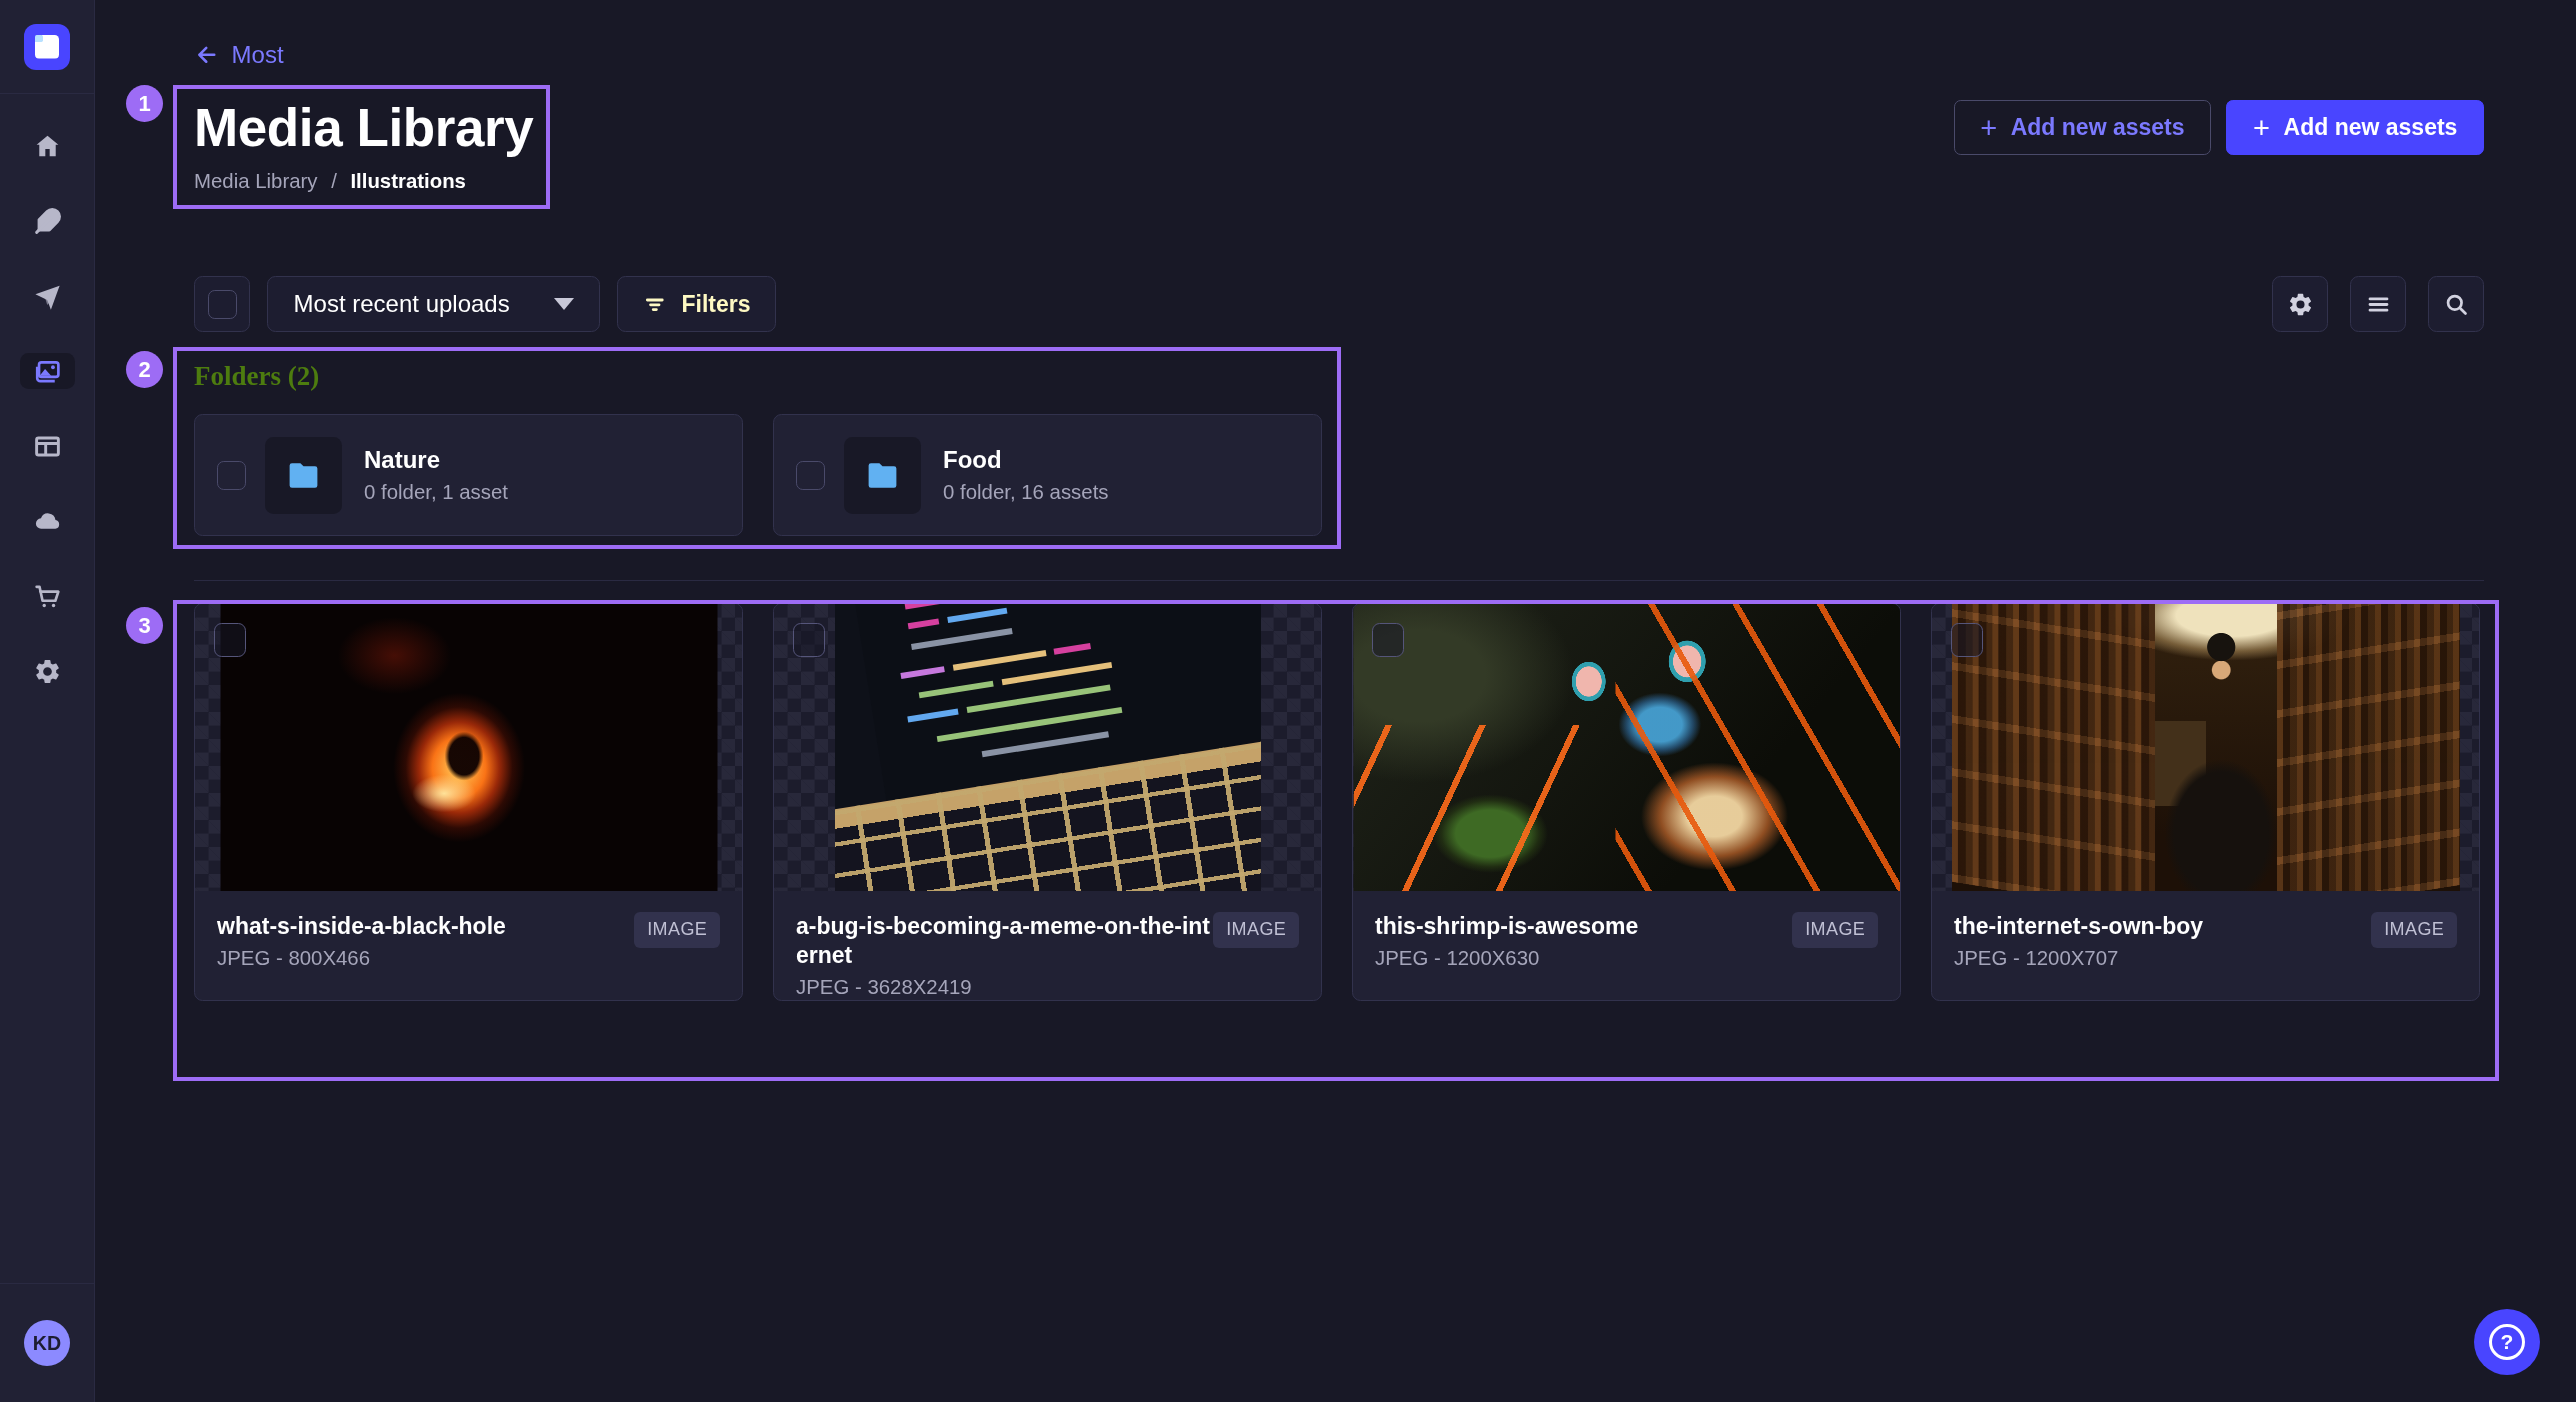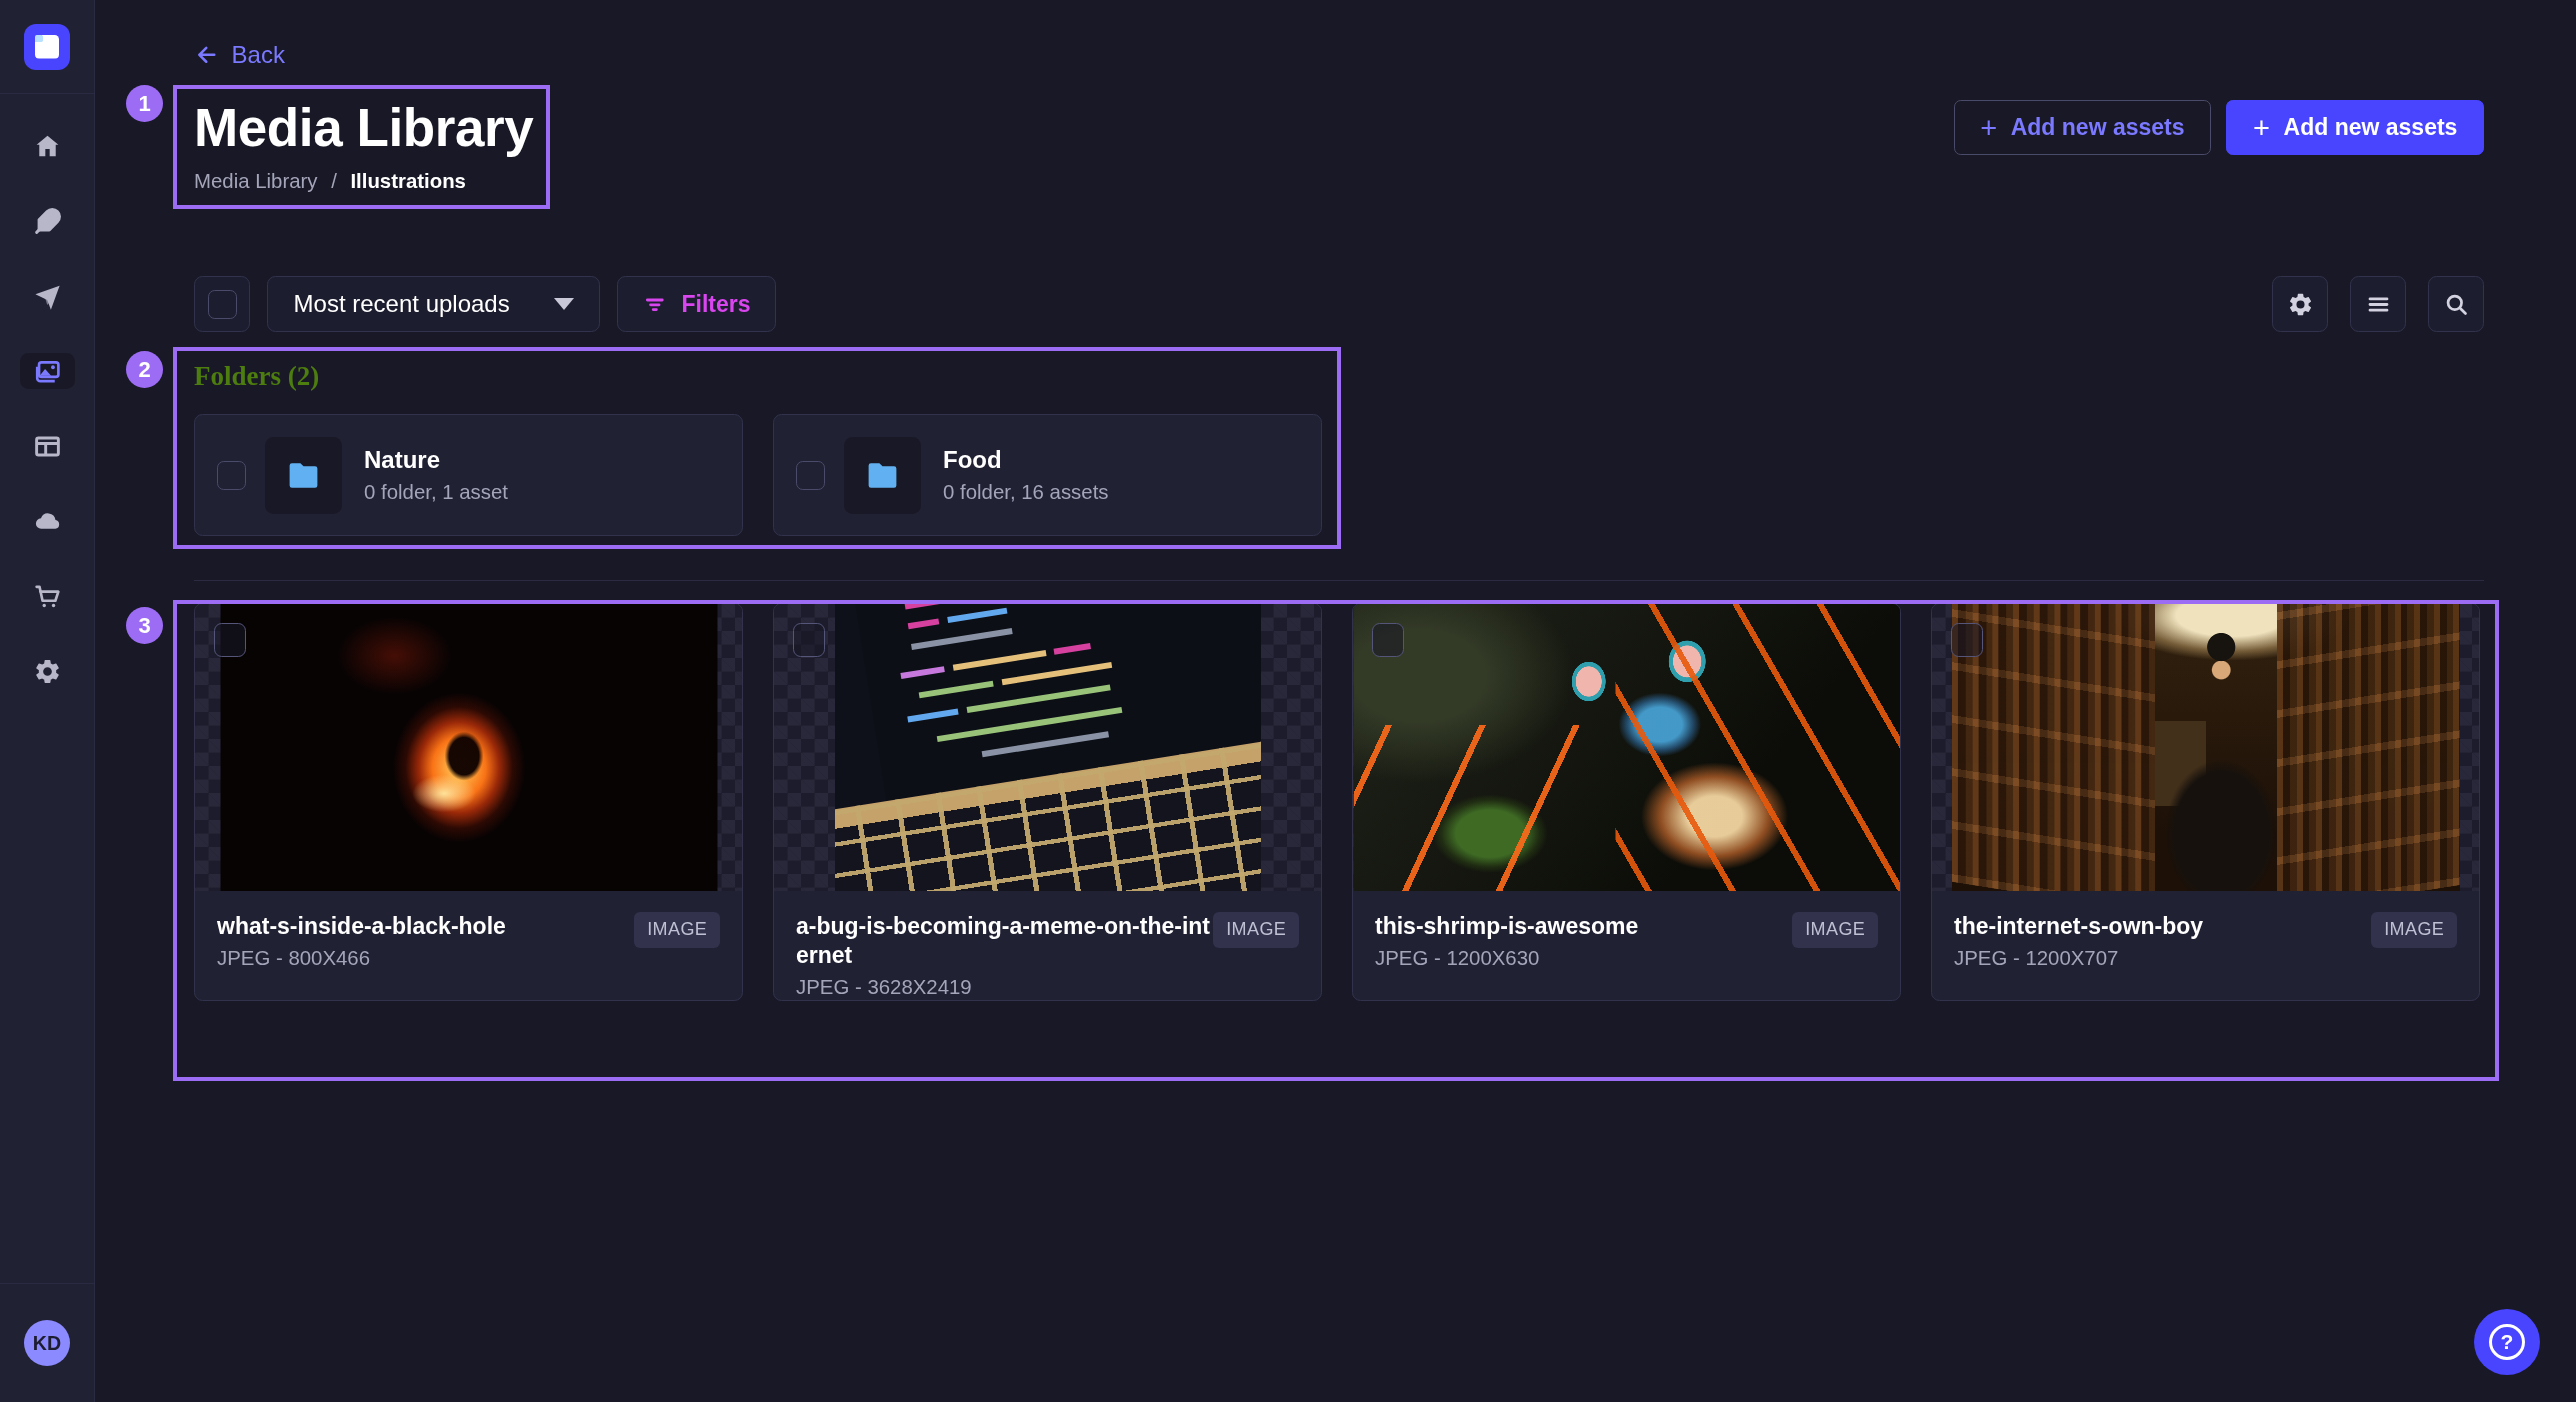--- a/index.html
+++ b/index.html
@@ -46,21 +46,21 @@
   .btn-ghost { border:0.9px solid #4a4a6a; color:#7b79ff; background:transparent; }
   .btn-primary { background:#4945ff; color:#fff; border:0.9px solid #4945ff; }
 
   
   .toolbar { margin-top:83px; display:flex; justify-content:space-between; align-items:center; }
   .tb-left { display:flex; gap:17px; align-items:center; }
   .check-btn { width:56px; height:56px; border:0.9px solid #32324d; border-radius:8.5px; background:#1d1d30; display:flex; align-items:center; justify-content:center; cursor:pointer; }
   .checkbox { width:29px; height:29px; border:1.7px solid #4a4a6a; border-radius:6.8px; background:transparent; }
   .select-btn { height:56px; border:0.9px solid #32324d; background:#1d1d30; border-radius:8.5px; display:flex; align-items:center; padding:0 25.6px; gap:44px; font-size:24px; color:#fff; cursor:pointer; }
   .caret { width:0; height:0; border-left:10.2px solid transparent; border-right:10.2px solid transparent; border-top:12.8px solid #c8c8d8; }
-  .filters-btn { height:56px; border:0.9px solid #32324d; background:#1d1d30; border-radius:8.5px; display:flex; align-items:center; padding:0 24px; gap:13.6px; font-size:23px; font-weight:600; color:#d946ef; cursor:pointer; }
+  .filters-btn { height:56px; border:0.9px solid #32324d; background:#1d1d30; border-radius:8.5px; display:flex; align-items:center; padding:0 24px; gap:13.6px; font-size:23px; font-weight:600; color:#fef9c3; cursor:pointer; }
   .filters-btn svg { width:25.6px; height:25.6px; }
   .tb-right { display:flex; gap:22px; }
   .icon-btn { width:56px; height:56px; border:0.9px solid #32324d; background:#1d1d30; border-radius:8.5px; display:flex; align-items:center; justify-content:center; color:#d2d2e0; cursor:pointer; }
   .icon-btn svg { width:27px; height:27px; }
 
   
   .section-heading { font-size:27px; font-weight:600; color:#4d7c0f;font-family:Liberation Serif, serif; }
   .folders-heading { margin-top:29px; }
   .folders-row { margin-top:22px; display:flex; gap:30px; }
   .folder-card { width:549px; height:122px; background:#212134; border:0.9px solid #32324d; border-radius:8.5px; display:flex; align-items:center; padding:0 22px; cursor:pointer; }
@@ -236,21 +236,21 @@
     <div class="avatar">KD</div>
   </div>
 </nav>
 
 <main class="main">
 
   <div class="back-row">
     <svg viewBox="0 0 24 24" fill="none" stroke="currentColor" stroke-width="2.4" stroke-linecap="round" stroke-linejoin="round">
         <path d="M19 12H5M11.5 18.5 5 12l6.5-6.5"></path>
       </svg>
-    <span>Back</span>
+    <span>Most</span>
   </div>
 
   <div class="header-row">
     <div>
       <h1 class="page-title">Media Library</h1>
       <div class="breadcrumb">
         <span class="bc-parent">Media Library</span>
         <span class="bc-sep">/</span>
         <span class="bc-current">Illustrations</span>
       </div>

